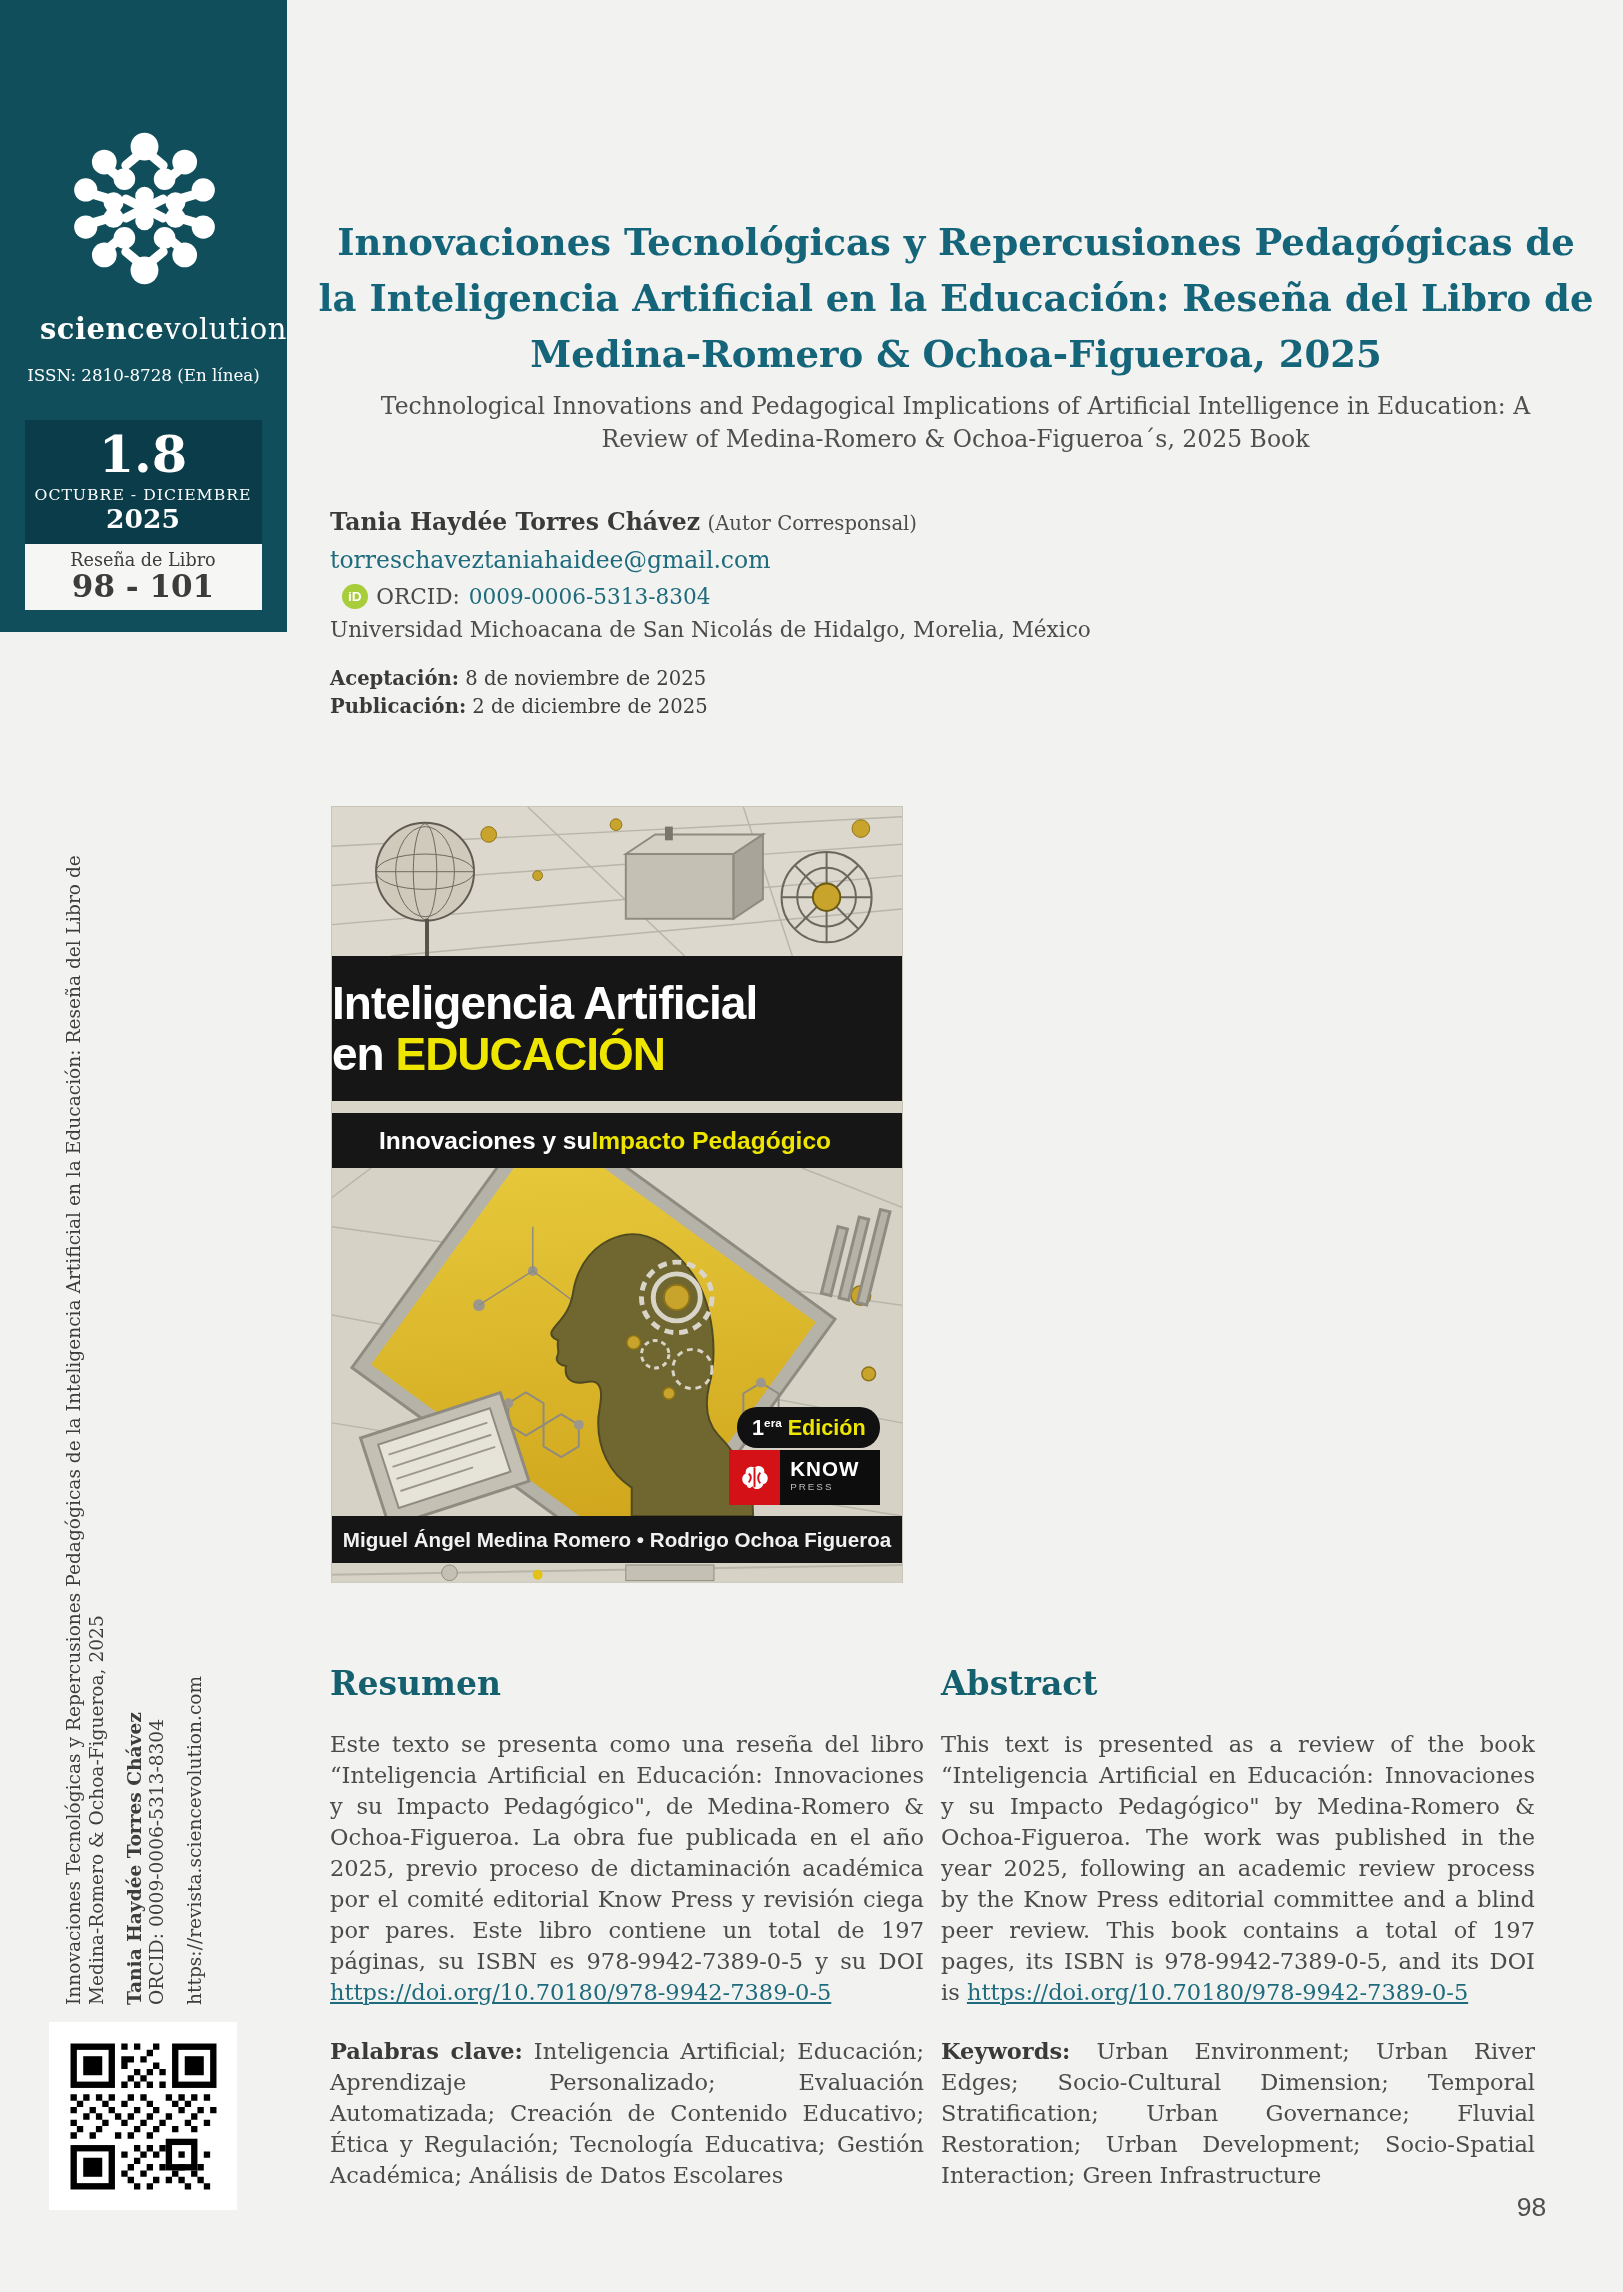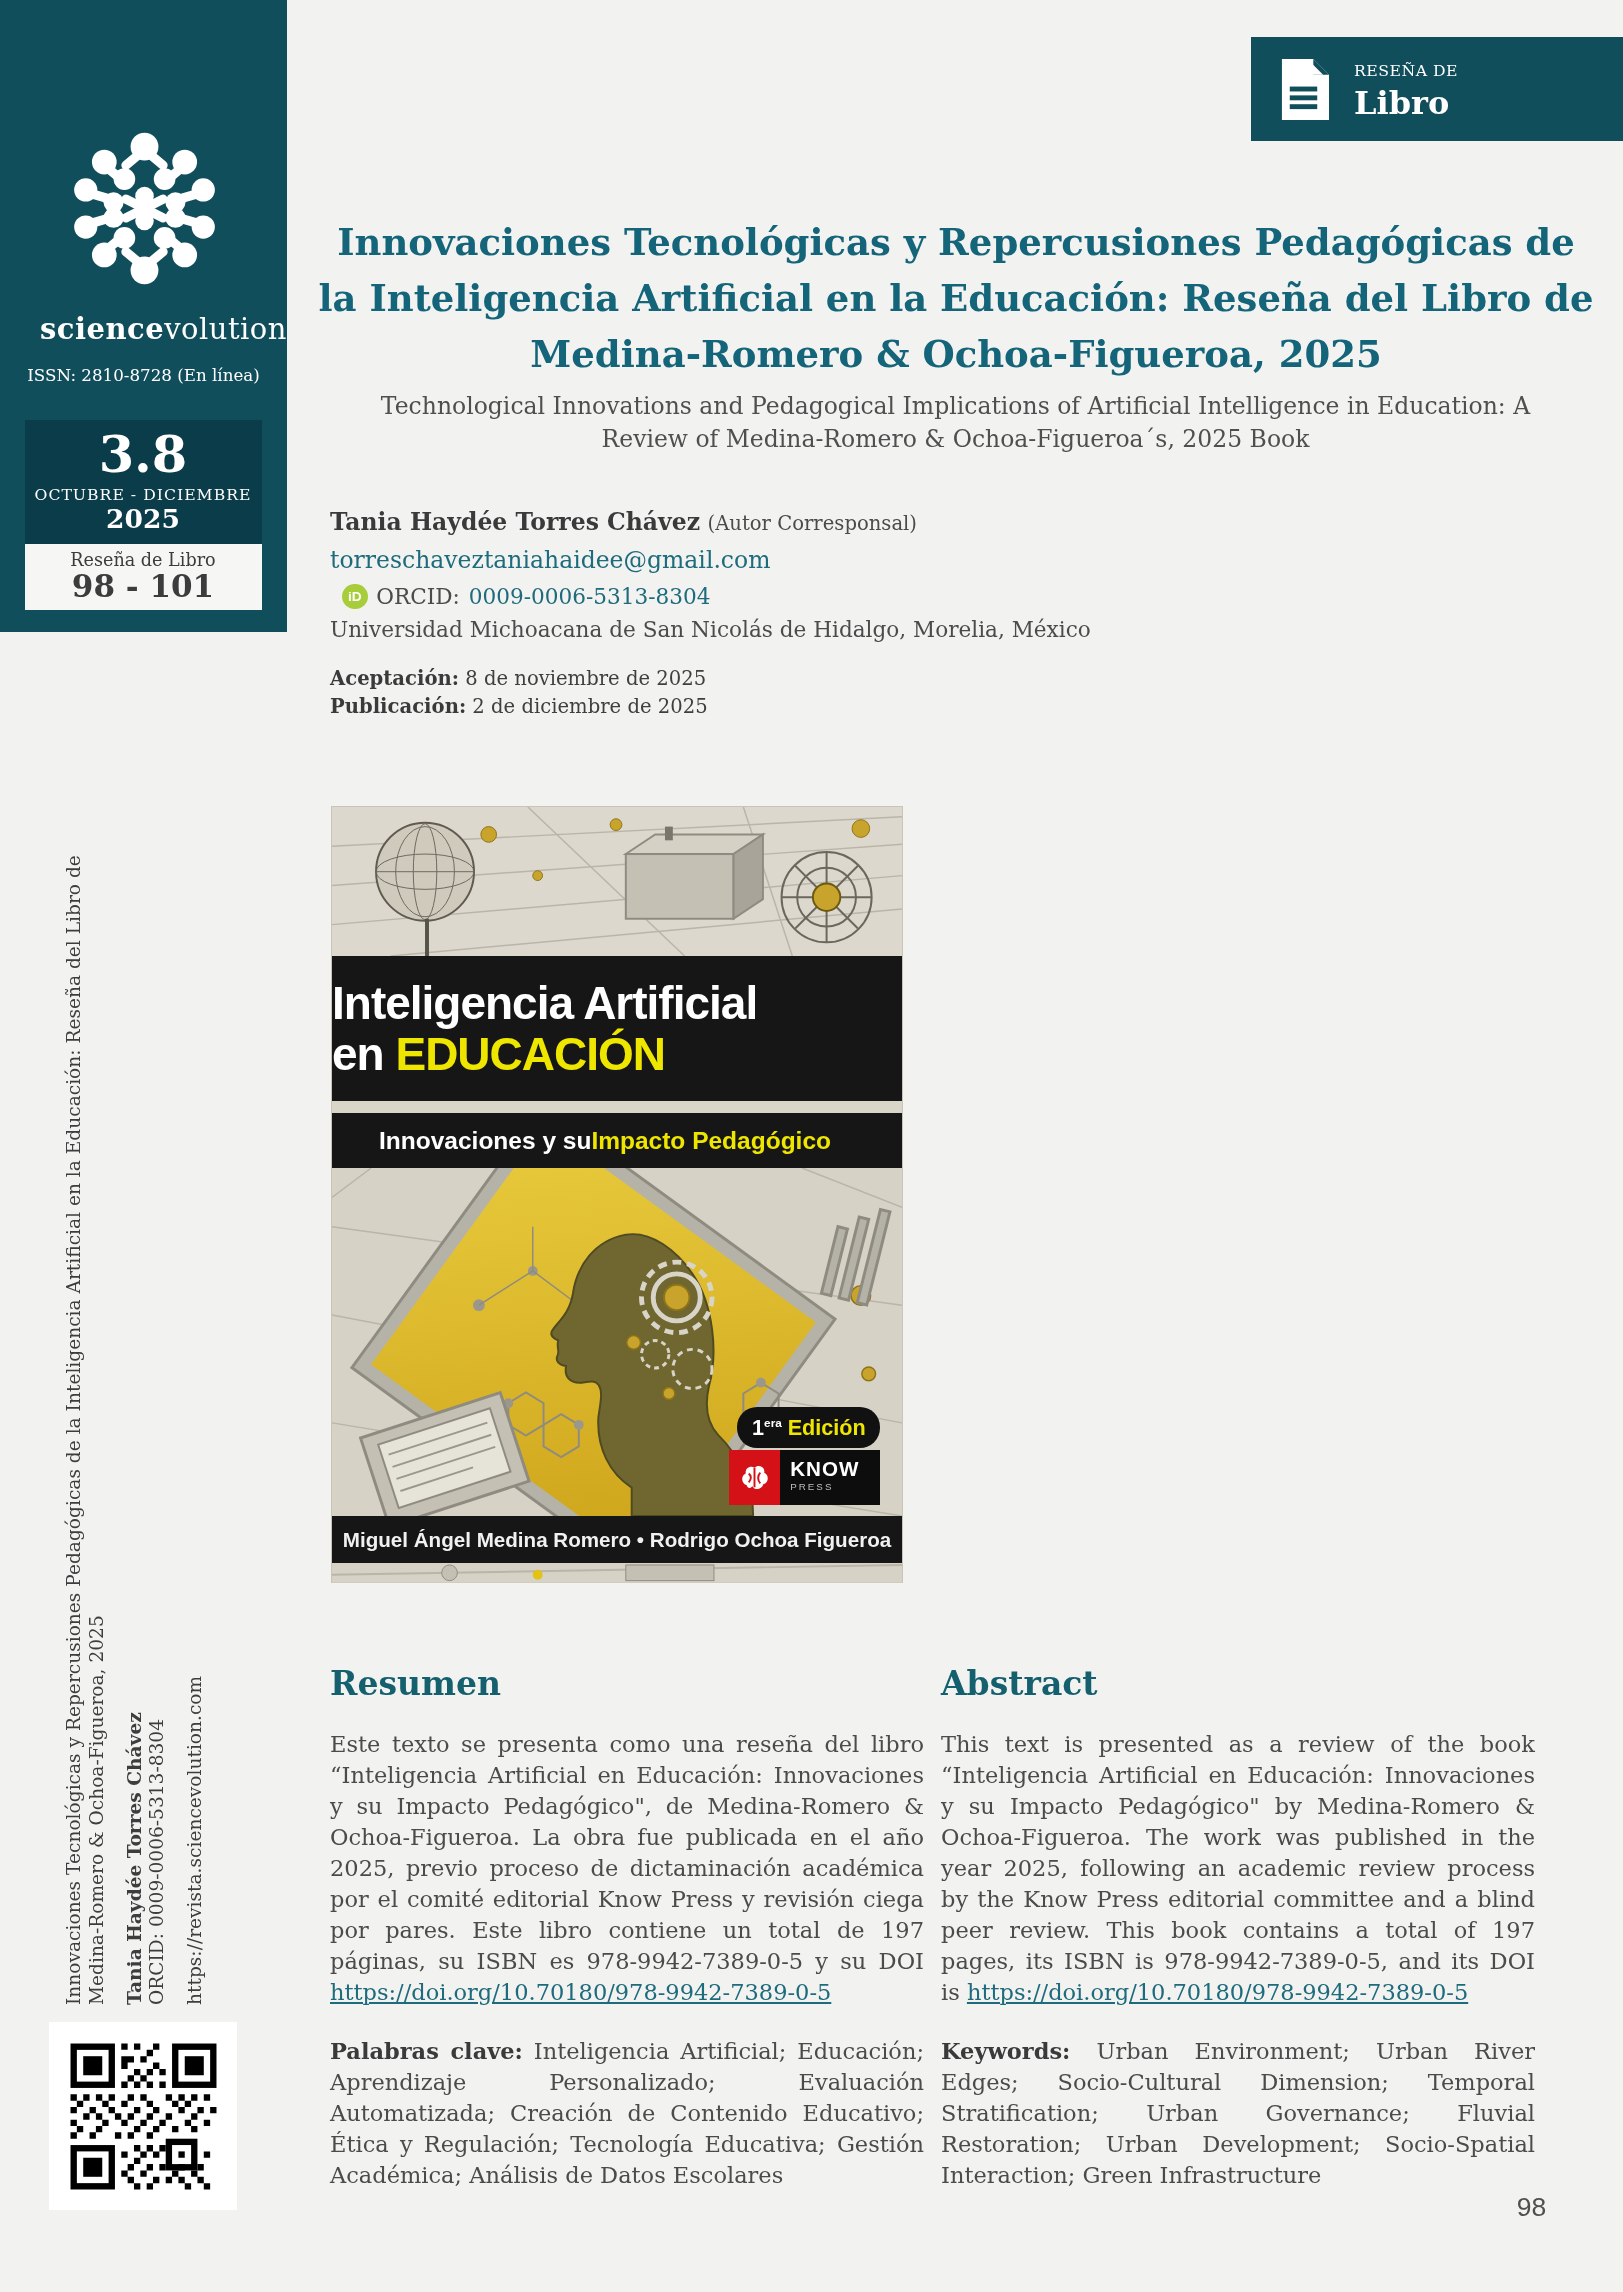--- a/index.html
+++ b/index.html
@@ -182,42 +182,30 @@
         <circle cx="37" cy="73" r="7"></circle>
           <circle cx="63" cy="73" r="7"></circle>
         <circle cx="50" cy="46" r="6"></circle>
           <circle cx="50" cy="62" r="6"></circle>
       </g>
     </svg>
     <div class="brand-name"><b>science</b><span>volution</span></div>
     <div class="issn">ISSN: 2810-8728 (En línea)</div>
 
     <div class="issue-box">
-      <div class="issue-number">3.8</div>
+      <div class="issue-number">1.8</div>
       <div class="issue-period">OCTUBRE - DICIEMBRE</div>
       <div class="issue-year">2025</div>
     </div>
     <div class="pages-box">
       <div class="pages-type">Reseña de Libro</div>
       <div class="pages-range">98 - 101</div>
     </div>
   </div>
 
-  <div class="type-badge">
-    <svg class="doc-icon" width="51" height="61" viewBox="0 0 52 62">
-      <path d="M4 0 H36 L52 16 V62 H4 Z" fill="#ffffff"></path>
-      <path d="M36 0 L36 16 L52 16 Z" fill="#114e5b"></path>
-      <path d="M33 3 L46 16 L33 16 Z" fill="#ffffff"></path>
-      <rect x="12" y="28" width="28" height="5" fill="#114e5b"></rect>
-      <rect x="12" y="37" width="28" height="5" fill="#114e5b"></rect>
-      <rect x="12" y="46" width="28" height="5" fill="#114e5b"></rect>
-    </svg>
-    <div class="kicker">RESEÑA DE</div>
-    <div class="label">Libro</div>
-  </div>
 
   <div class="title-es">Innovaciones Tecnológicas y Repercusiones Pedagógicas de la Inteligencia Artificial en la Educación: Reseña del Libro de Medina-Romero &amp; Ochoa-Figueroa, 2025</div>
   <div class="title-en">Technological Innovations and Pedagogical Implications of Artificial Intelligence in Education: A Review of Medina-Romero &amp; Ochoa-Figueroa´s, 2025 Book</div>
 
   <div class="author-block">
     <div>
       <span class="author-name">Tania Haydée Torres Chávez</span>
       <span class="author-role">(Autor Corresponsal)</span>
     </div>
     <div class="author-email">

